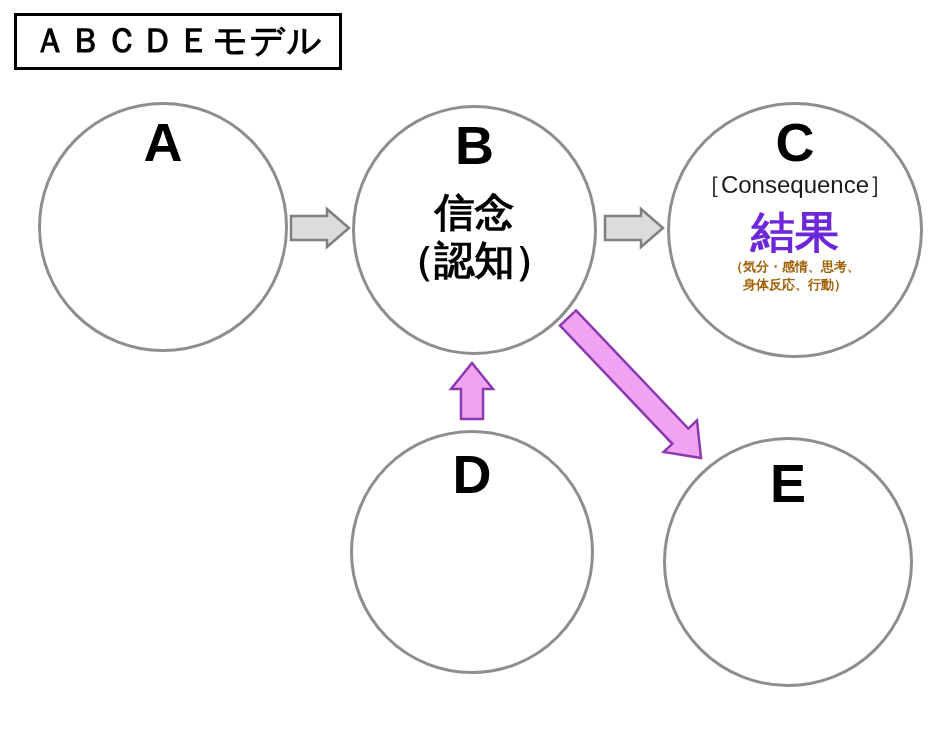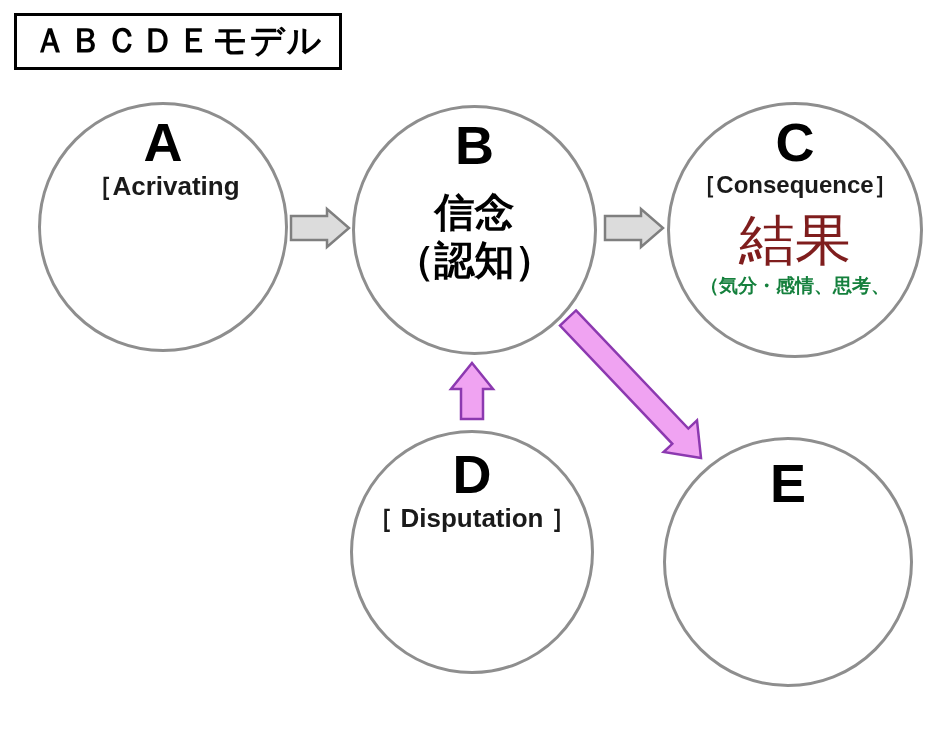--- a/index.html
+++ b/index.html
@@ -21,24 +21,24 @@
     display:flex;flex-direction:column;align-items:center;justify-content:flex-start;
     text-align:center;box-sizing:border-box;
   }
   #node-a{left:38px;top:102px;width:250px;height:250px;padding-top:8px;}
   #node-b{left:352px;top:105px;width:245px;height:250px;padding-top:8px;}
   #node-c{left:667px;top:102px;width:256px;height:256px;padding-top:8px;}
   #node-d{left:350px;top:430px;width:244px;height:244px;padding-top:12px;}
   #node-e{left:663px;top:437px;width:250px;height:250px;padding-top:14px;}
   .letter{font-size:54px;font-weight:700;line-height:1.08;color:#000;}
   .en{font-size:26px;font-weight:700;line-height:1.18;color:#1a1a1a;white-space:nowrap;}
-  .en-small{font-size:24px;font-weight:700;line-height:1.18;color:#1a1a1a;white-space:nowrap;}
+  .en-small{font-size:24px;font-weight:400;line-height:1.18;color:#1a1a1a;white-space:nowrap;}
   .ja{font-size:40px;font-weight:700;line-height:1.2;color:#000;white-space:nowrap;}
-  .ja-big{font-size:56px;font-weight:400;line-height:1.2;color:#7f1d1d;white-space:nowrap;}
-  .ja-sub{font-size:19px;font-weight:700;line-height:1.35;color:#15803d;white-space:nowrap;}
+  .ja-big{font-size:44px;font-weight:700;line-height:1.2;color:#6d28d9;white-space:nowrap;}
+  .ja-sub{font-size:13px;font-weight:700;line-height:1.35;color:#a16207;white-space:nowrap;}
   .gap-sm{margin-top:6px;}
   .gap-md{margin-top:14px;}
   
   #arrows{position:absolute;left:0;top:0;width:945px;height:756px;pointer-events:none;}
 </style>
 </head>
 <body>
 
 <div id="stage">
 
@@ -48,38 +48,37 @@
 
   <svg id="arrows" viewBox="0 0 945 756">
     <polygon stroke-width="2.5" stroke-linejoin="miter" points="291,216 327,216 327,209 349,228 327,247 327,240 291,240" fill="#dcdcdc" stroke="#7f7f7f"></polygon>
     <polygon stroke-width="2.5" stroke-linejoin="miter" points="605,216 641,216 641,209 663,228 641,247 641,240 605,240" fill="#dcdcdc" stroke="#7f7f7f"></polygon>
     <polygon stroke-width="2.5" stroke-linejoin="miter" points="472,363 493,389 483,389 483,419 461,419 461,389 451,389" fill="#f0a3f2" stroke="#8c39b0"></polygon>
     <polygon stroke-width="2.5" stroke-linejoin="miter" points="576,310.4 688.3,428.6 697,420.3 701,458 663.6,452 672.3,443.8 560,325.6" fill="#f0a3f2" stroke="#8c39b0"></polygon>
   </svg>
 
   <div id="node-a" class="node">
     <div class="letter">A</div>
-    <div class="en">［Acrivating</div>
   </div>
 
   <div id="node-b" class="node">
     <div class="letter">B</div>
     <div class="ja gap-md">信念</div>
     <div class="ja">（認知）</div>
   </div>
 
   <div id="node-c" class="node">
     <div class="letter">C</div>
     <div class="en-small">［Consequence］</div>
     <div class="ja-big gap-sm">結果</div>
     <div class="ja-sub">（気分・感情、思考、</div>
+    <div class="ja-sub">身体反応、行動）</div>
   </div>
 
   <div id="node-d" class="node">
     <div class="letter">D</div>
-    <div class="en">［ Disputation ］</div>
   </div>
 
   <div id="node-e" class="node">
     <div class="letter">E</div>
   </div>
 
 </div>
 
 </body></html>

